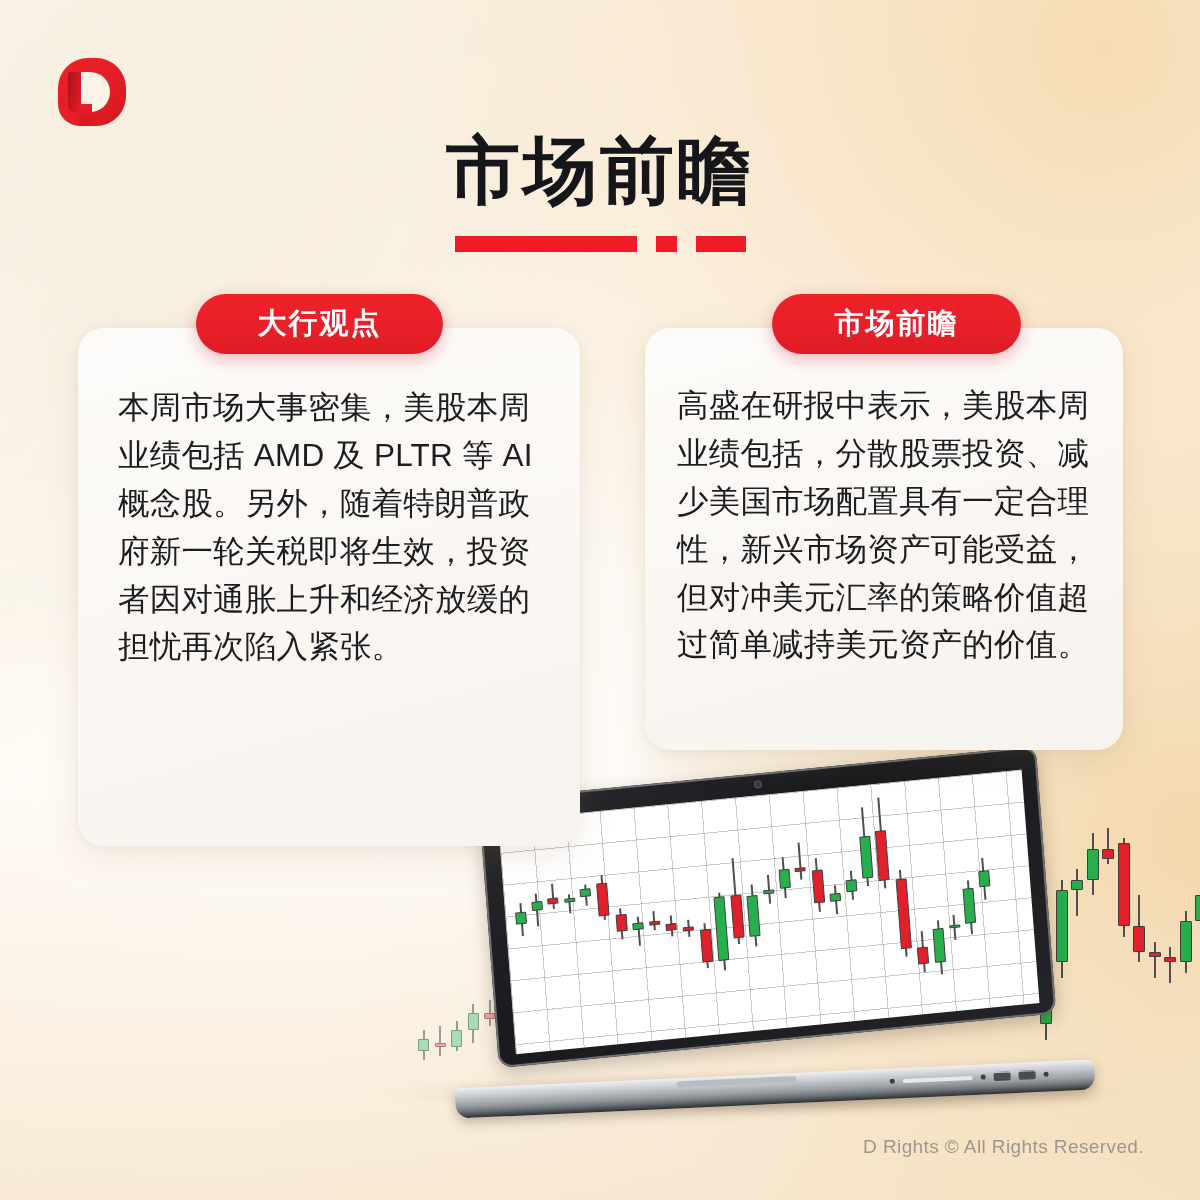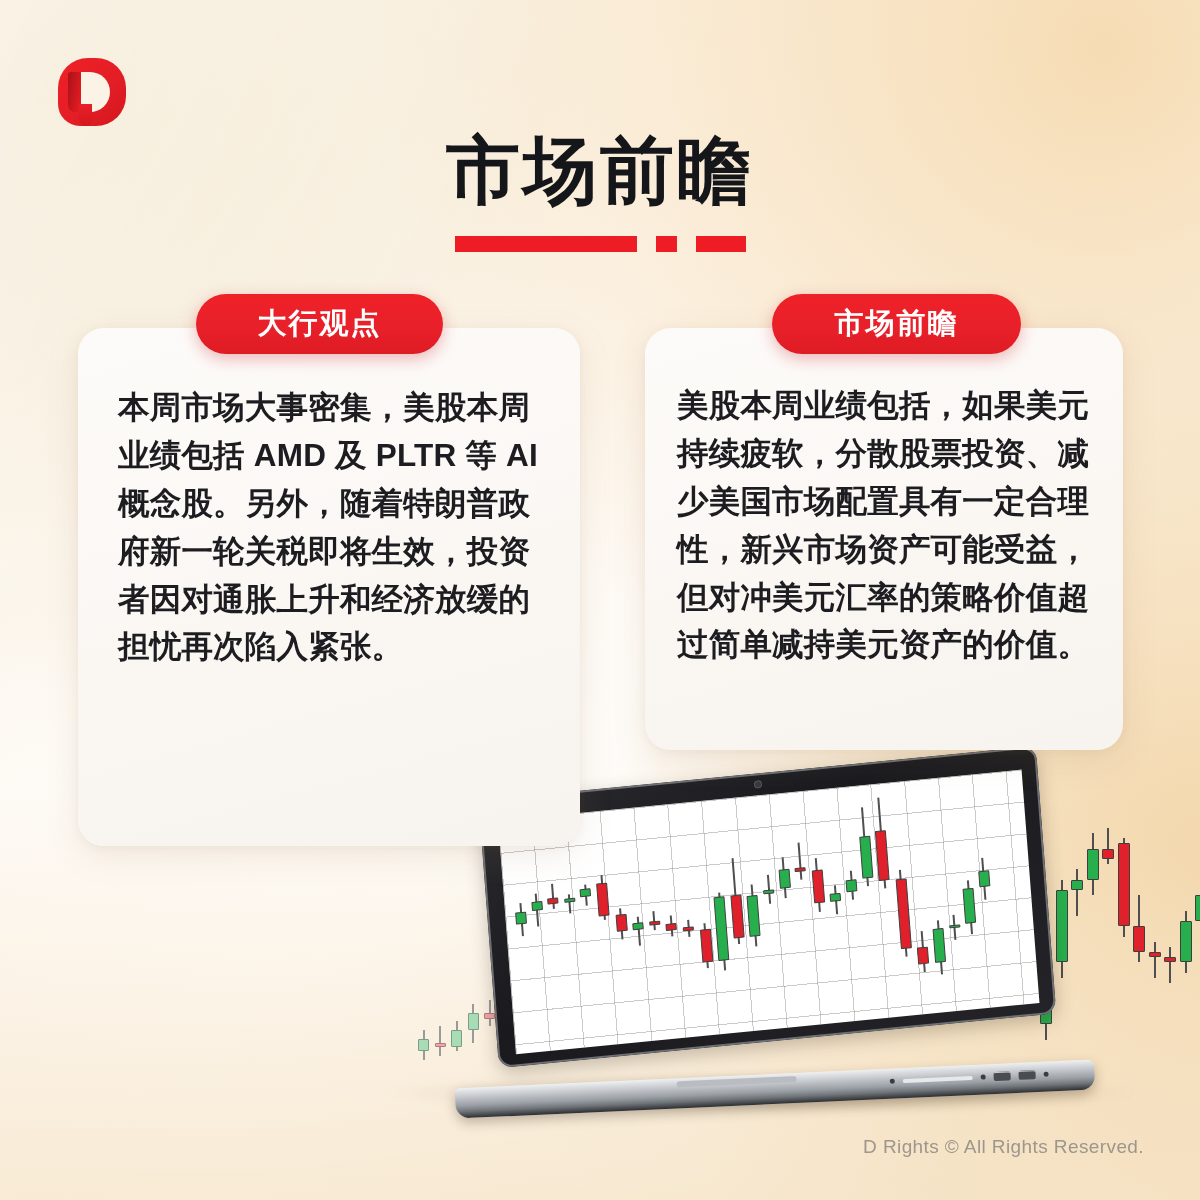--- a/index.html
+++ b/index.html
@@ -97,21 +97,21 @@
     color:#fff; font-size:29px; font-weight:800; letter-spacing:2px;
     display:flex; align-items:center; justify-content:center;
     box-shadow:0 5px 16px rgba(200,30,38,.30);
   }
   #badge-events { left:196px; top:294px; width:247px; }
   #badge-banks  { left:772px; top:294px; width:249px; }
 
   .card-body { padding:56px 40px 34px 40px; }
   .para {
     font-size:31.5px; line-height:1.52; color:#1d1d21;
-    font-weight:700; letter-spacing:.2px; text-align:left;
+    font-weight:400; letter-spacing:.2px; text-align:left;
   }
   .para + .para { margin-top:40px; }
   #card-banks .card-body { padding:54px 30px 30px 32px; }
 
   
   #art-layer { position:absolute; inset:0; z-index:2; pointer-events:none; }
   .candle { position:absolute; }
   .candle .wick {
     position:absolute; left:50%; transform:translateX(-50%);
     width:2px; background:#4f4f4f;
@@ -472,17 +472,17 @@
 <div class="badge" id="badge-events">大行观点</div>
 <div class="card" id="card-events">
   <div class="card-body">
     <p class="para">本周市场大事密集，美股本周业绩包括 AMD 及 PLTR 等 AI 概念股。另外，随着特朗普政府新一轮关税即将生效，投资者因对通胀上升和经济放缓的担忧再次陷入紧张。</p>
   </div>
 </div>
 
 <div class="badge" id="badge-banks">市场前瞻</div>
 <div class="card" id="card-banks">
   <div class="card-body">
-    <p class="para">美股本周业绩包括，如果美元持续疲软，分散股票投资、减少美国市场配置具有一定合理性，新兴市场资产可能受益，但对冲美元汇率的策略价值超过简单减持美元资产的价值。</p>
+    <p class="para">高盛在研报中表示，美股本周业绩包括，分散股票投资、减少美国市场配置具有一定合理性，新兴市场资产可能受益，但对冲美元汇率的策略价值超过简单减持美元资产的价值。</p>
   </div>
 </div>
 
 <div id="footer">D Rights © All Rights Reserved.</div>
 
 </body></html>

